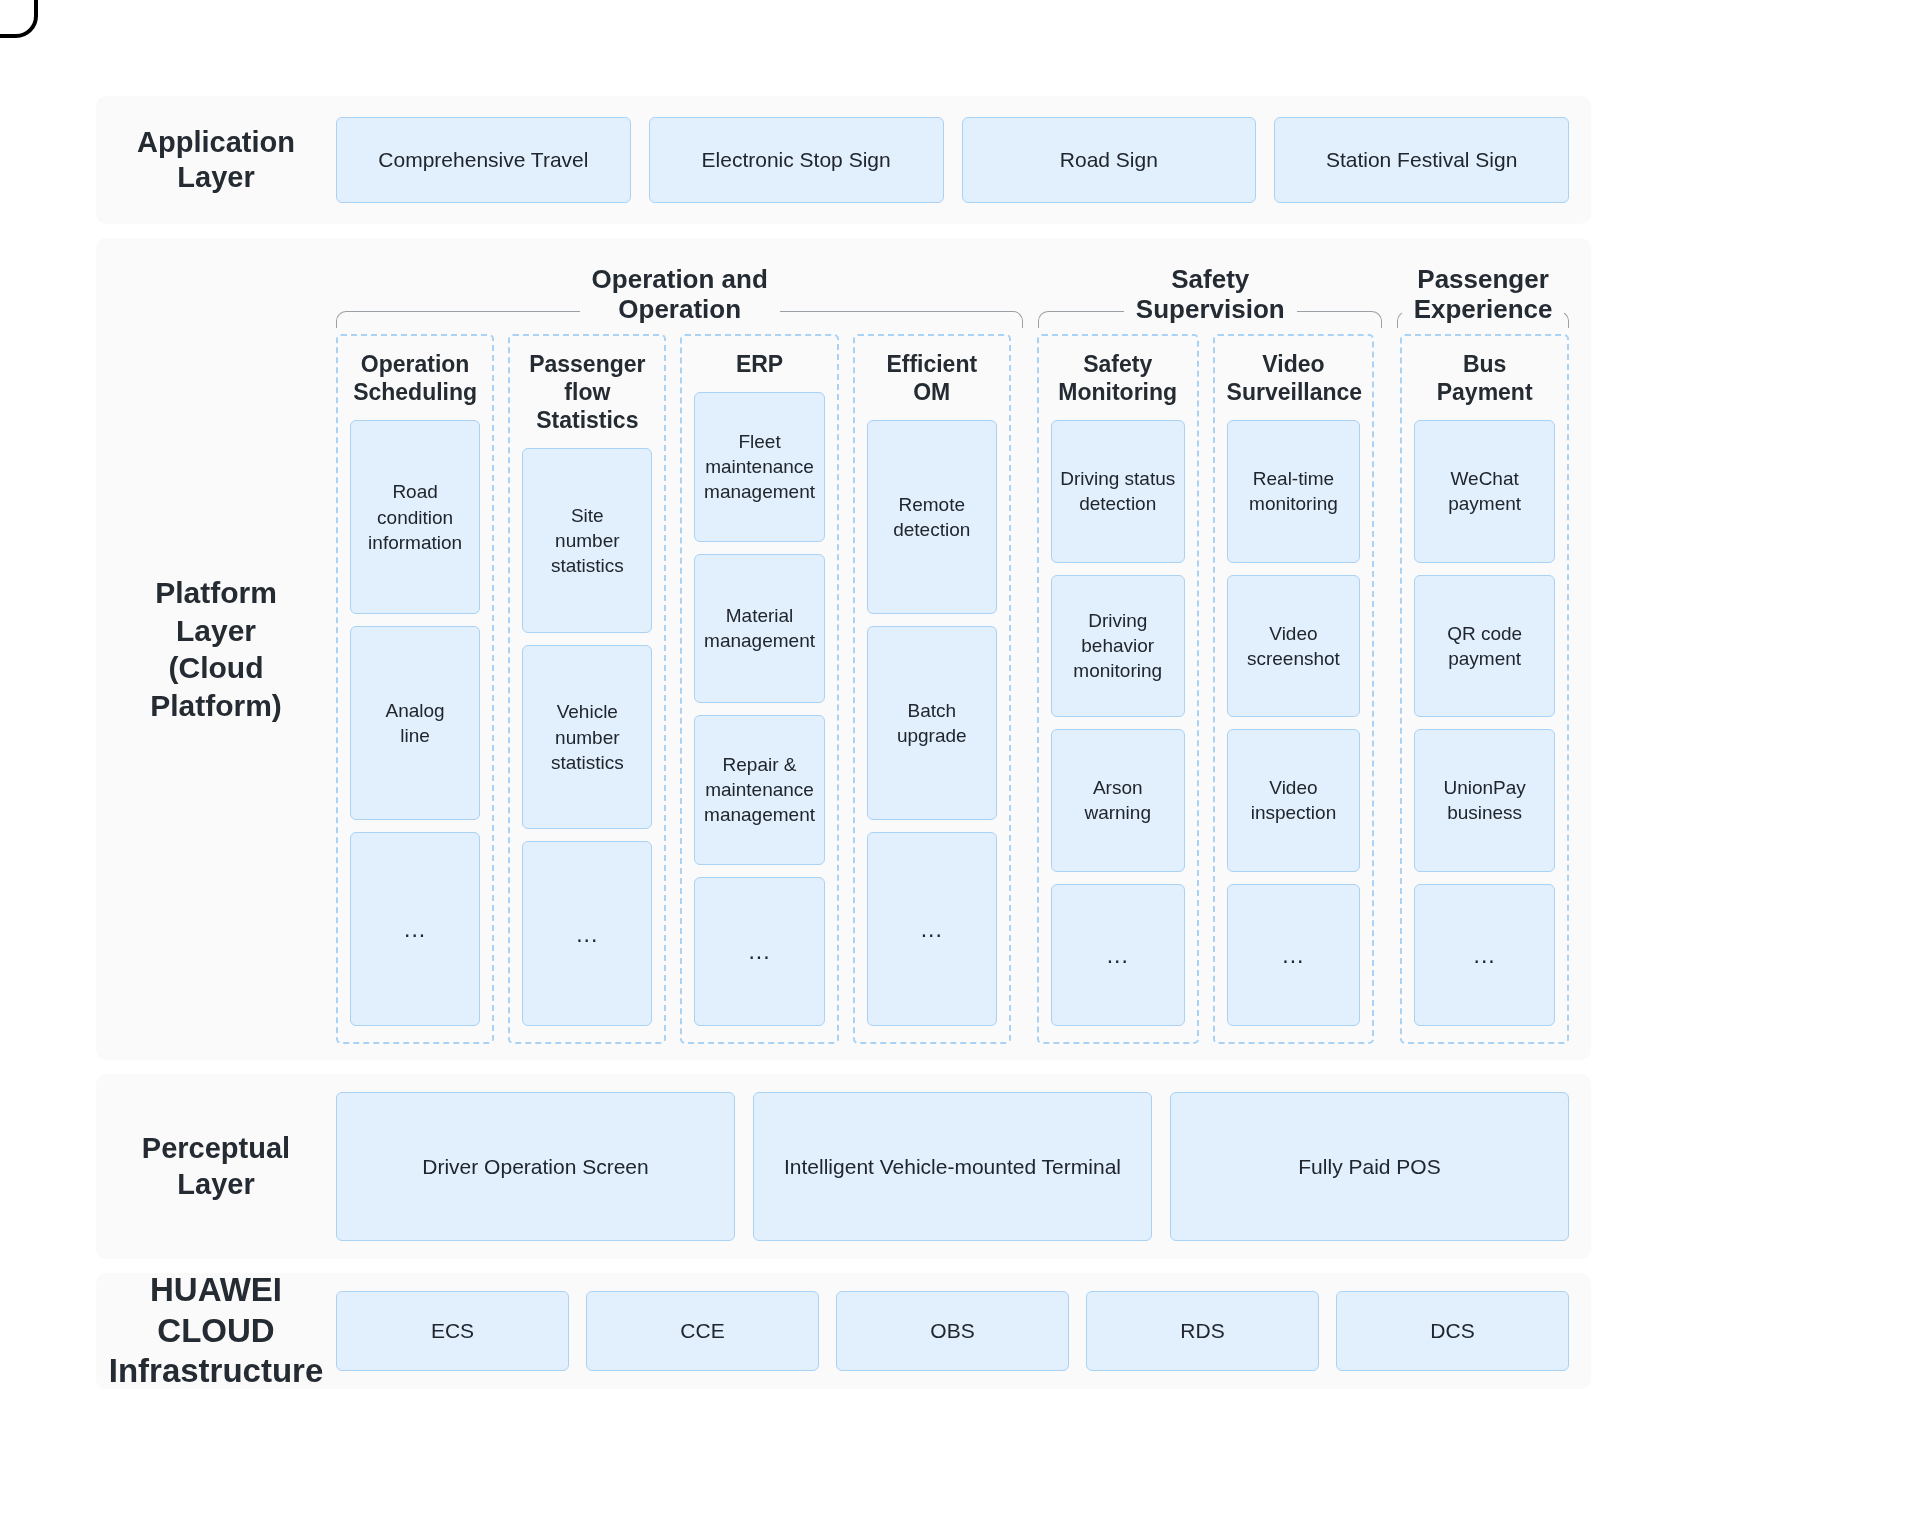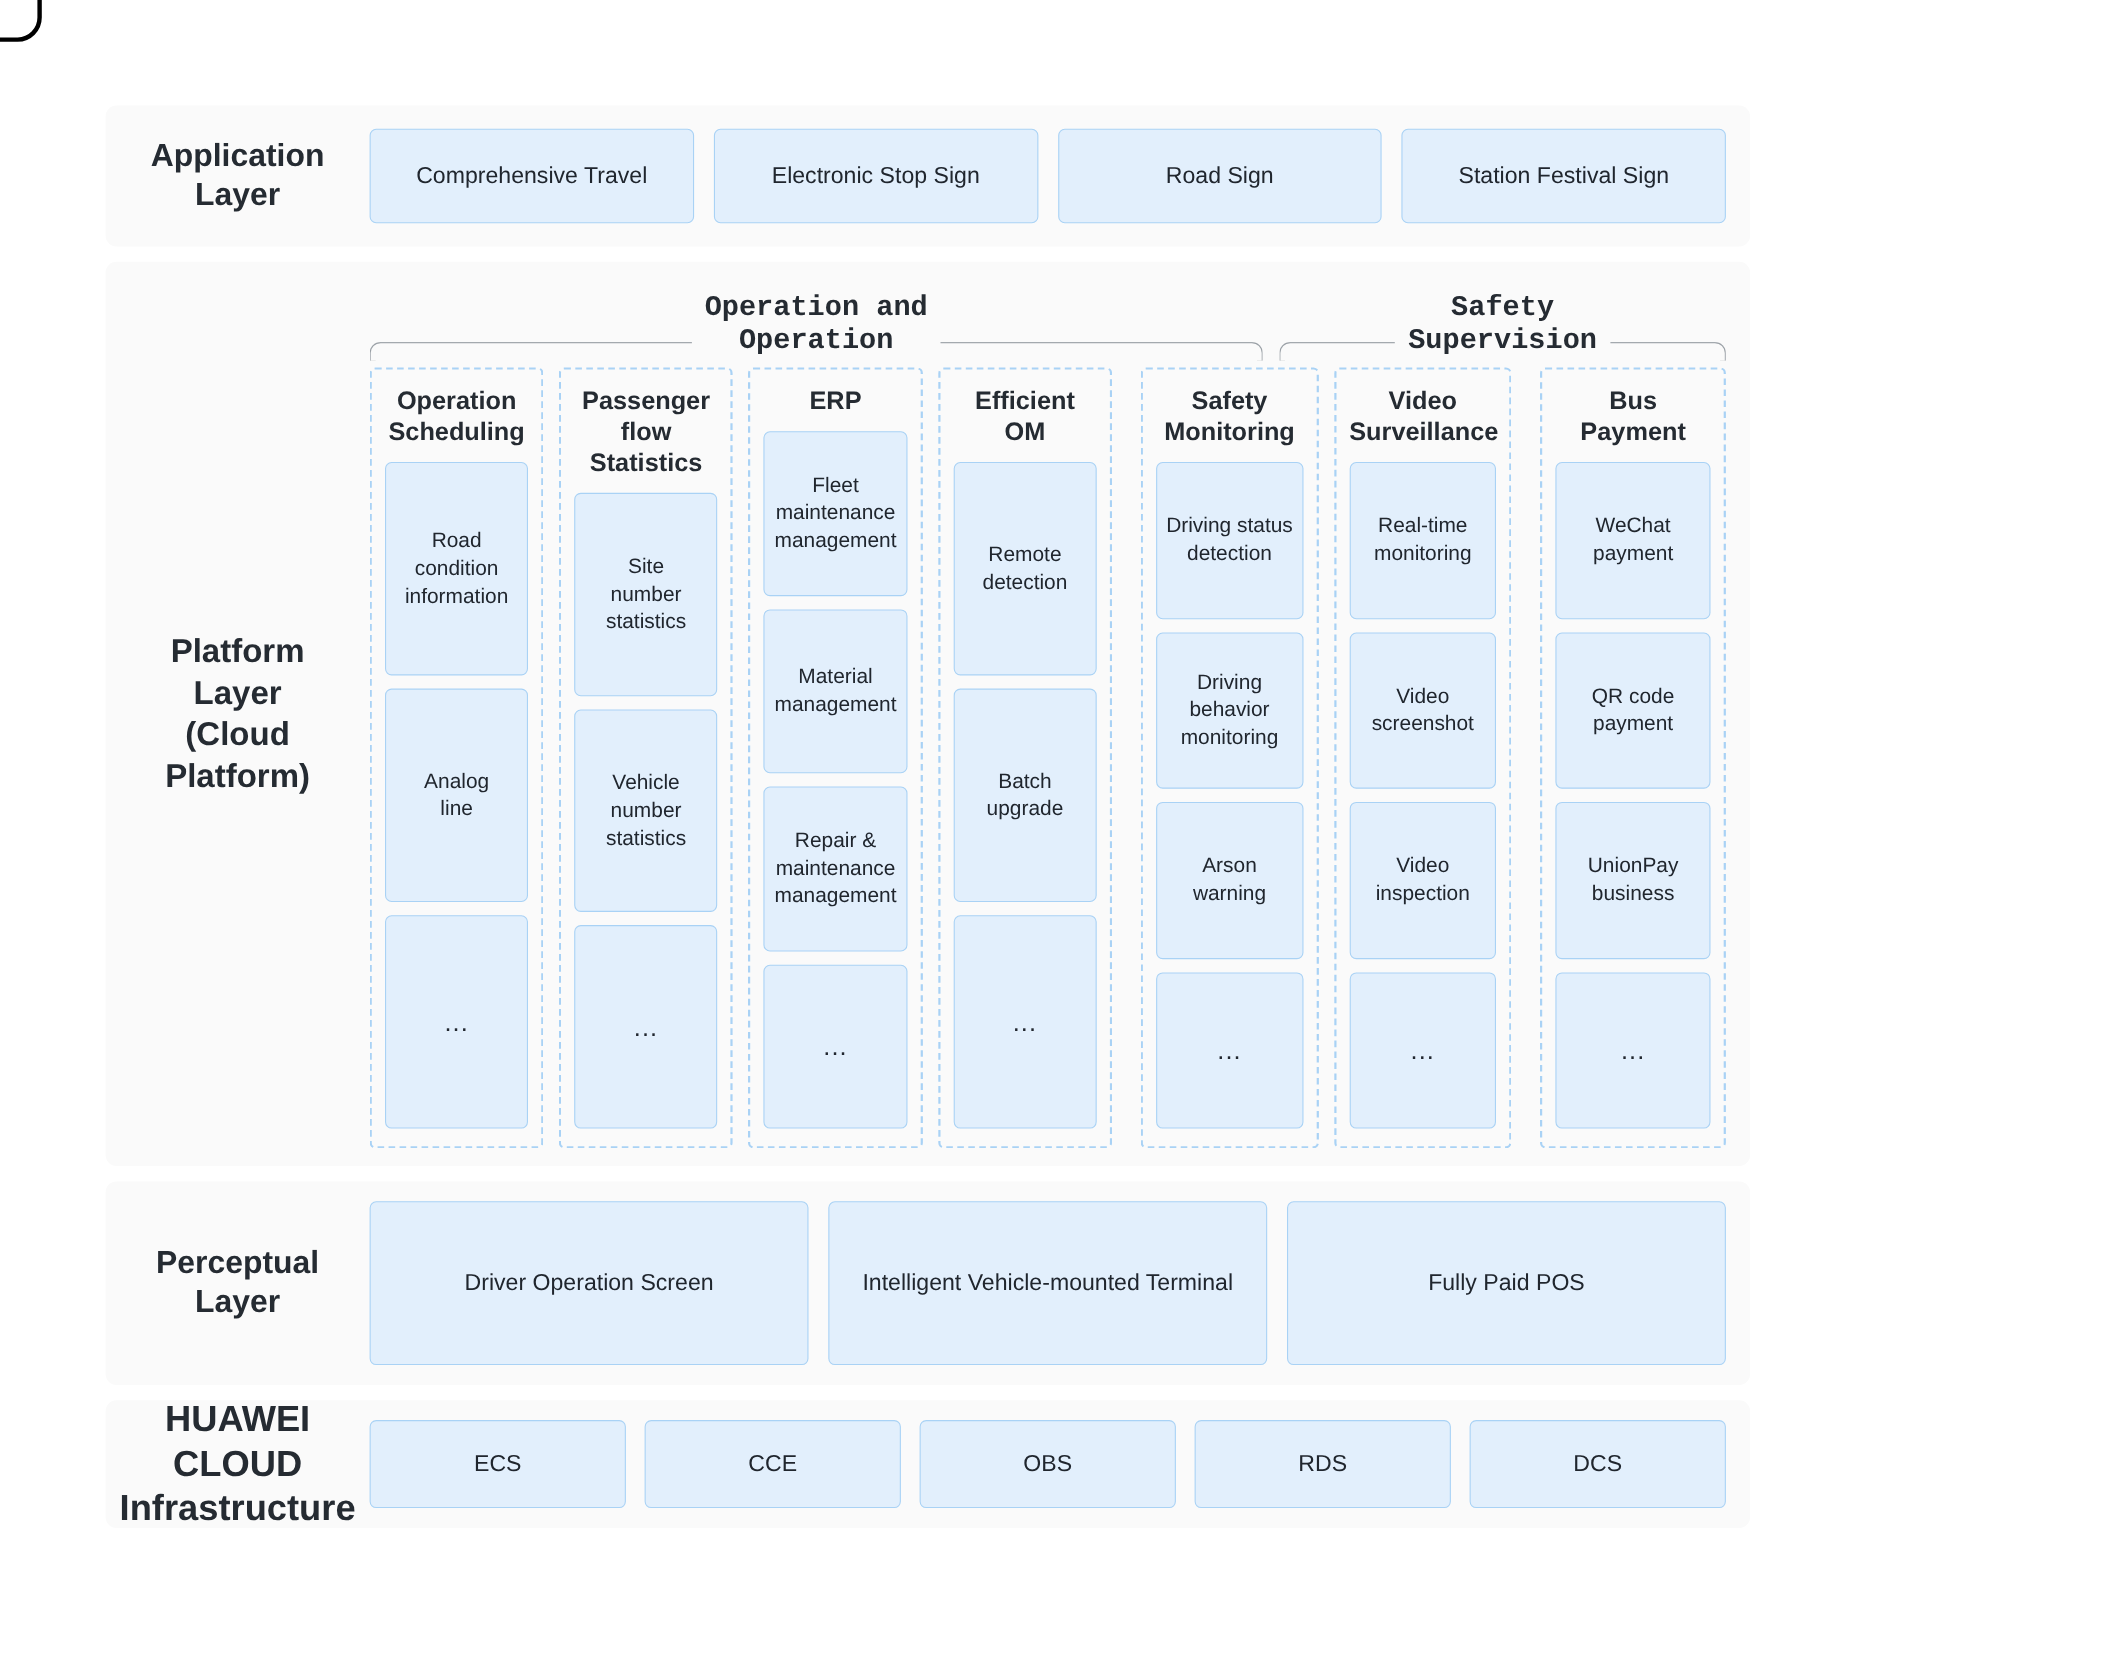--- a/index.html
+++ b/index.html
@@ -98,21 +98,20 @@
     flex-direction: column;
     padding: 22px 22px 16px 0;
   }
 
   
   .group-row {
     display: flex;
     height: 70px;
     gap: 15px;
     align-items: flex-end;
-    font-family: Liberation Mono, monospace;
   }
   .group {
     display: flex;
     align-items: center;
     justify-content: center;
     position: relative;
     height: 100%;
   }
   .group-title {
     font-weight: bold;
@@ -233,20 +232,25 @@
       <div class="group-row">
         <div class="group" style="flex:4 1 0;">
           <div class="group-bracket"></div>
           <div class="group-title" style="white-space: pre-line;">Operation and
 Operation</div>
         </div>
         <div class="group" style="flex:2 1 0;">
           <div class="group-bracket"></div>
           <div class="group-title" style="white-space: pre-line;">Safety
 Supervision</div>
+        </div>
+        <div class="group" style="flex:1 1 0;">
+          <div class="group-bracket"></div>
+          <div class="group-title" style="white-space: pre-line;">Passenger
+Experience</div>
         </div>
       </div>
 
       <div class="cols-row">
 
         <div class="group-cols" style="flex:4 1 0;">
 
           <div class="col" style="flex:1 1 0;">
             <div class="col-title" style="white-space: pre-line;">Operation
 Scheduling</div>

